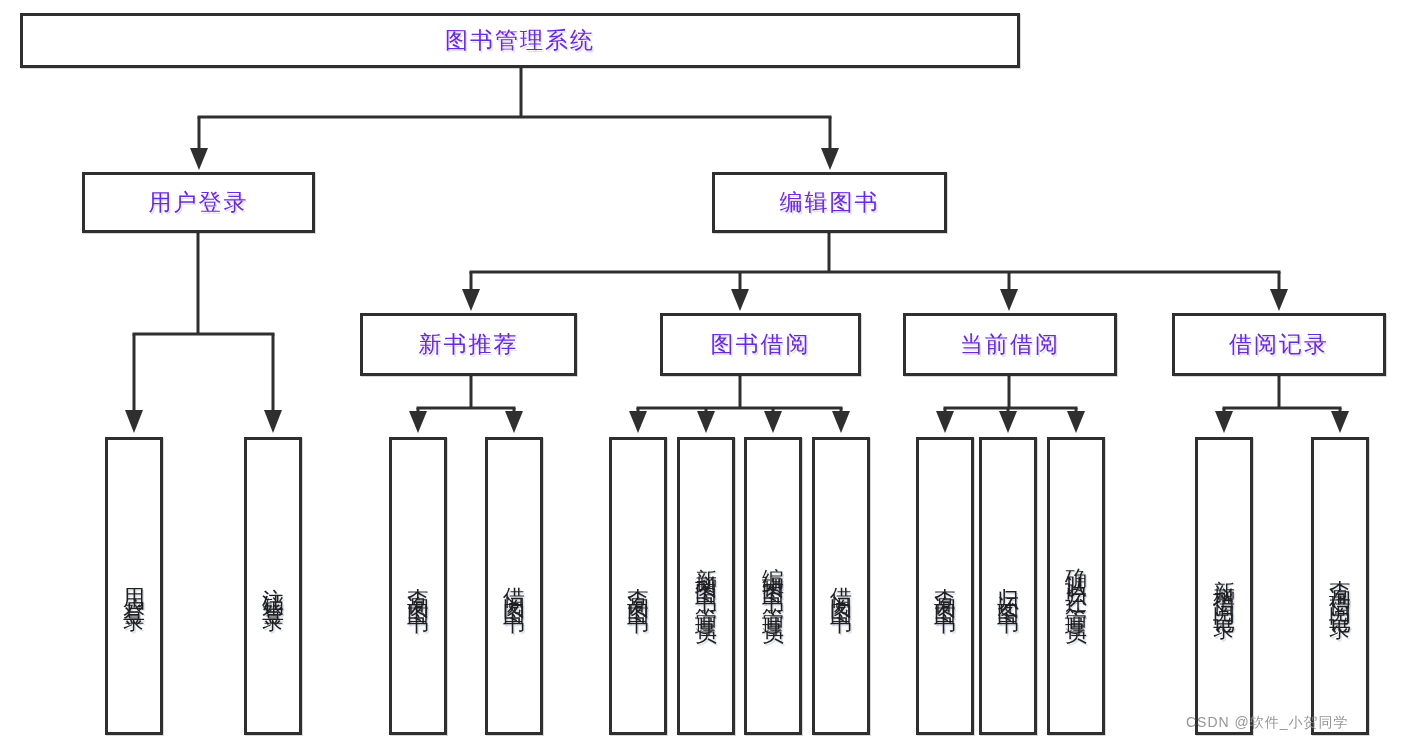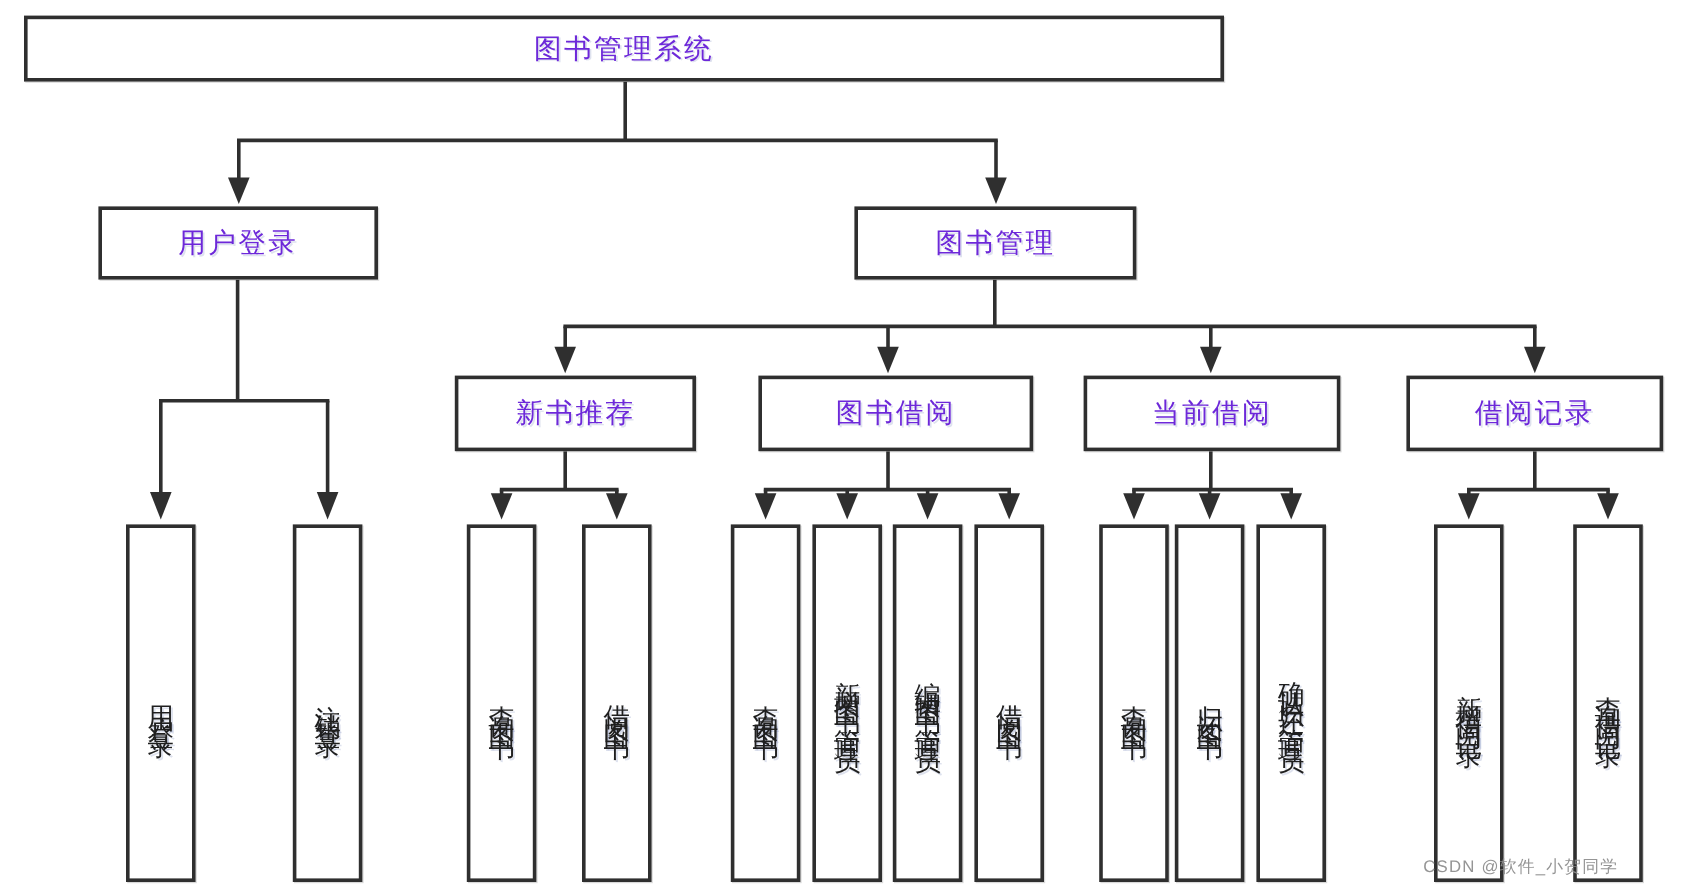--- a/index.html
+++ b/index.html
@@ -153,24 +153,24 @@
       <line x1="1224" y1="408" x2="1224" y2="414"></line>
       <polygon points="1215,411 1233,411 1224,433"></polygon>
       <line x1="1340" y1="408" x2="1340" y2="414"></line>
       <polygon points="1331,411 1349,411 1340,433"></polygon>
     </g>
   </svg>
 
   <div class="node" style="left:20px; top:13px; width:1000px; height:55px;">图书管理系统</div>
 
   <div class="node" style="left:82px; top:172px; width:233px; height:61px;">用户登录</div>
-  <div class="node" style="left:712px; top:172px; width:235px; height:61px;">图书管理</div>
-
-  <div class="node" style="left:379px; top:313px; width:201px; height:63px;text-align:right;">新书推荐</div>
-  <div class="node" style="left:632px; top:313px; width:229px; height:63px;">图书借阅</div>
+  <div class="node" style="left:712px; top:172px; width:235px; height:61px;">编辑图书</div>
+
+  <div class="node" style="left:360px; top:313px; width:217px; height:63px;text-align:right;">新书推荐</div>
+  <div class="node" style="left:660px; top:313px; width:201px; height:63px;">图书借阅</div>
   <div class="node" style="left:903px; top:313px; width:214px; height:63px;">当前借阅</div>
   <div class="node" style="left:1172px; top:313px; width:214px; height:63px;">借阅记录</div>
 
   <div class="leaf" style="left:105px;">
     <span class="vtext">用户登录</span>
   </div>
   <div class="leaf" style="left:244px;">
     <span class="vtext">注销登录</span>
   </div>
 

